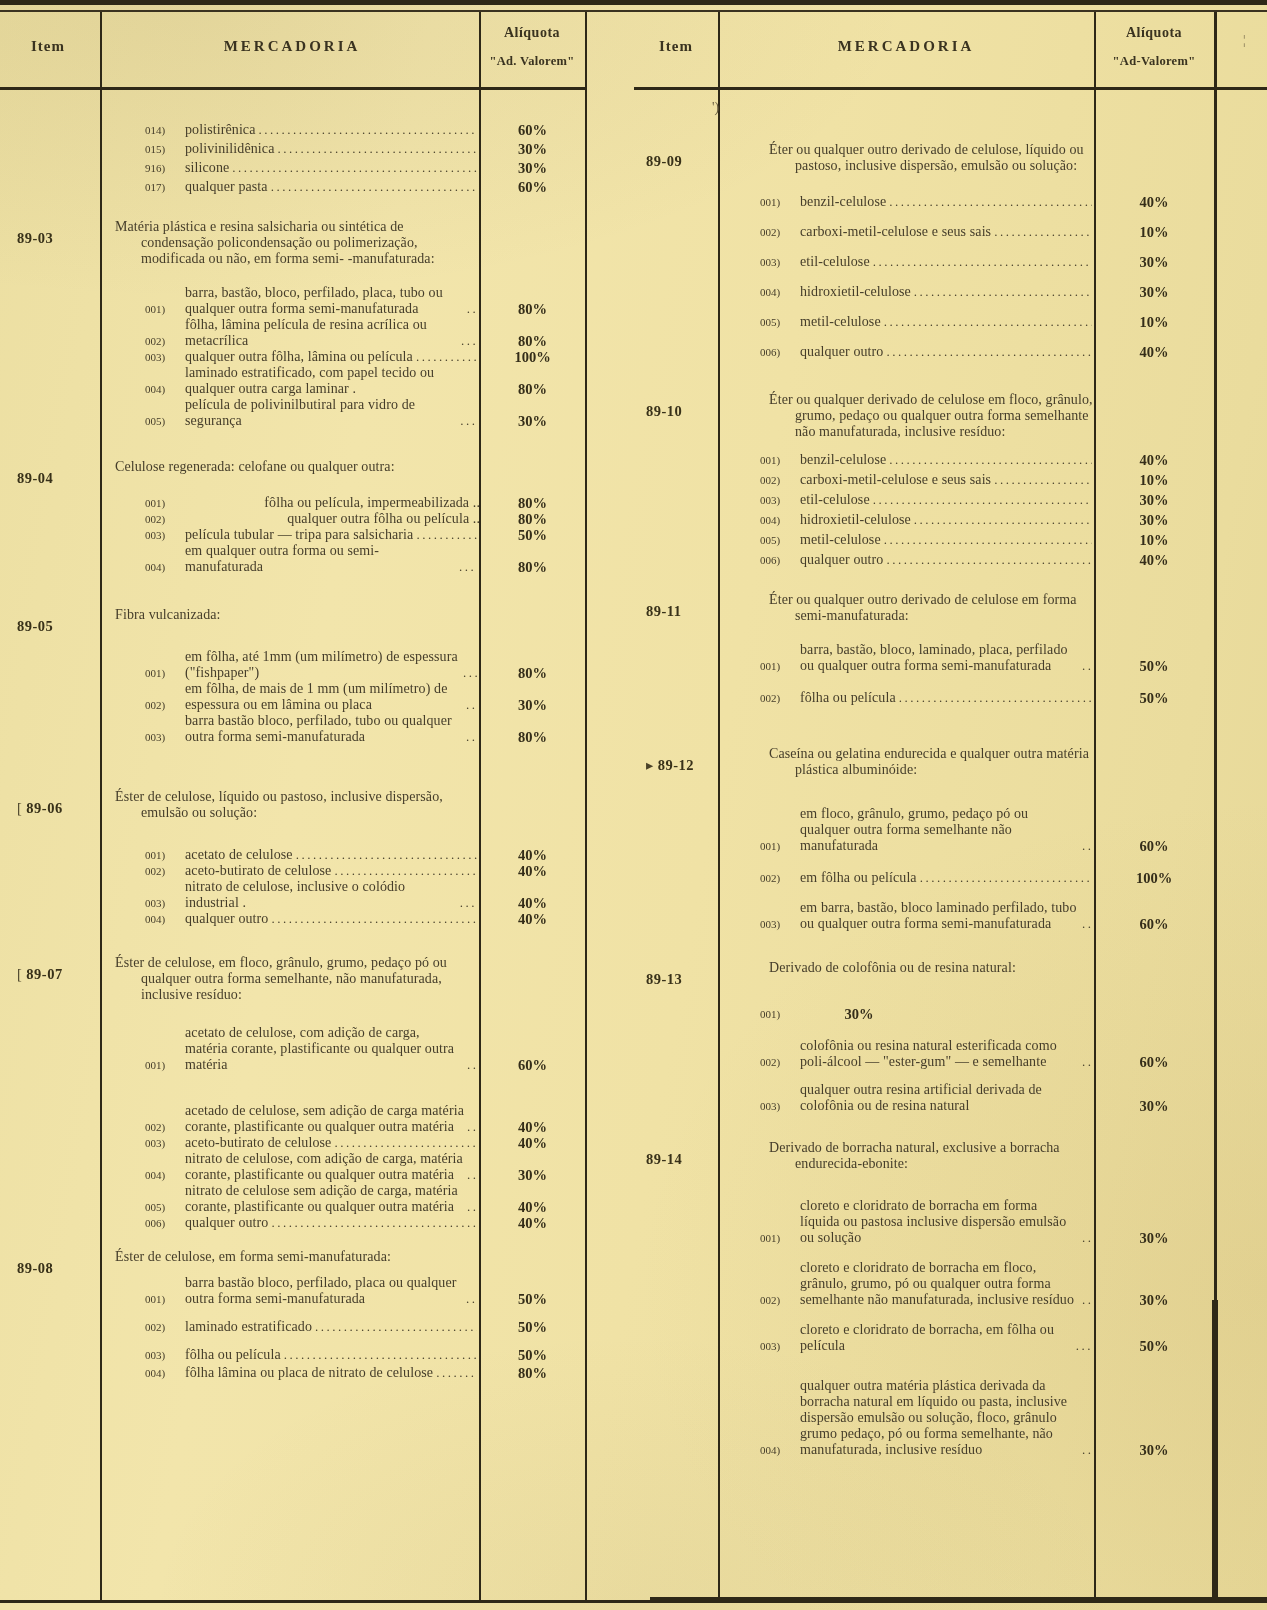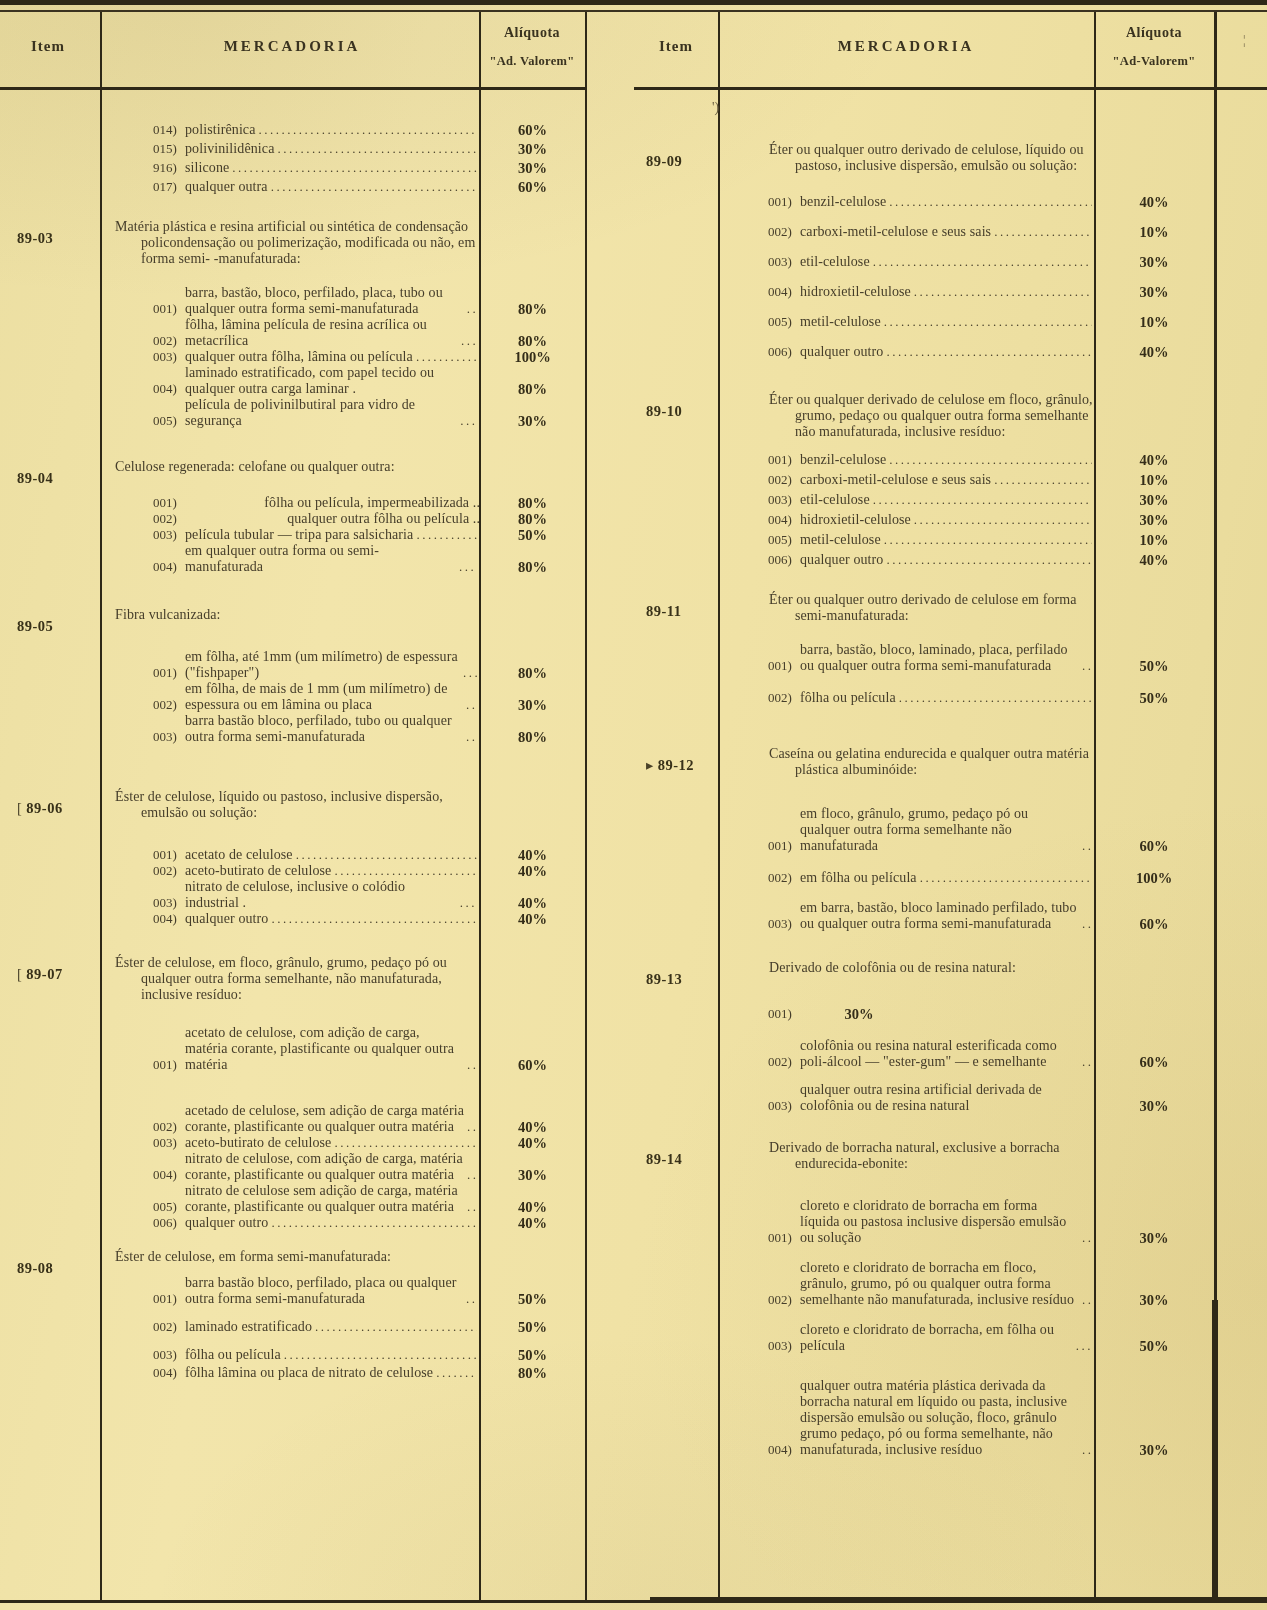--- a/index.html
+++ b/index.html
@@ -39,21 +39,21 @@
 
   .intro{margin:0 0 0 10px;padding-left:26px;text-indent:-26px;
          font-size:14px;line-height:16px;letter-spacing:.1px;}
   #left-col .intro{padding-right:108px;}
   #right-col .intro{padding-right:120px;margin-left:39px;}
 
   .rows{margin-left:40px;}
   #right-col .rows{margin-left:30px;}
 
   .row{display:flex;align-items:flex-end;}
-  .num{flex:none;width:40px;font-size:13px;line-height:16px;text-align:center;}
+  .num{flex:none;width:40px;font-size:11px;line-height:16px;}
   .body{flex:1 1 auto;display:flex;align-items:flex-end;min-width:0;justify-content:flex-end;}
   .text{flex:0 1 auto;font-size:14px;line-height:16px;letter-spacing:.1px;}
   .dots{flex:1 1 18px;min-width:10px;overflow:hidden;white-space:nowrap;
         font-size:13px;line-height:16px;letter-spacing:2.5px;color:#4d4530;margin:0 3px;}
   .rate{flex:none;text-align:center;font-weight:700;font-size:14.5px;line-height:16px;color:#342d19;}
   #left-col .rate{width:105px;}
   #right-col .rate{width:118px;}
 </style>
 </head>
 <body>
@@ -110,30 +110,30 @@
           <span class="num">916)</span>
           <span class="body">
             <span class="text">silicone</span>
             <span class="dots">.......................................................................................................................................</span>
           </span>
           <span class="rate">30%</span>
         </div>
         <div class="row" style="margin-top: 3px;">
           <span class="num">017)</span>
           <span class="body">
-            <span class="text">qualquer outra</span>
+            <span class="text">qualquer pasta</span>
             <span class="dots">.......................................................................................................................................</span>
           </span>
           <span class="rate">60%</span>
         </div>
       </div>
     </div>
     <div class="sec" style="margin-top: 24px;">
       <div class="code"><span>89-03</span></div>
-      <p class="intro">Matéria plástica e resina artificial ou sintética de condensação policondensação ou polimerização, modificada ou não, em forma semi- -manufaturada:</p>
+      <p class="intro">Matéria plástica e resina salsicharia ou sintética de condensação policondensação ou polimerização, modificada ou não, em forma semi- -manufaturada:</p>
       <div class="rows" style="margin-top: 18px;">
         <div class="row">
           <span class="num">001)</span>
           <span class="body">
             <span class="text">barra, bastão, bloco, perfilado, placa, tubo ou qualquer outra forma semi-manufaturada</span>
             <span class="dots">.......................................................................................................................................</span>
           </span>
           <span class="rate">80%</span>
         </div>
         <div class="row" style="margin-top: 0px;">

